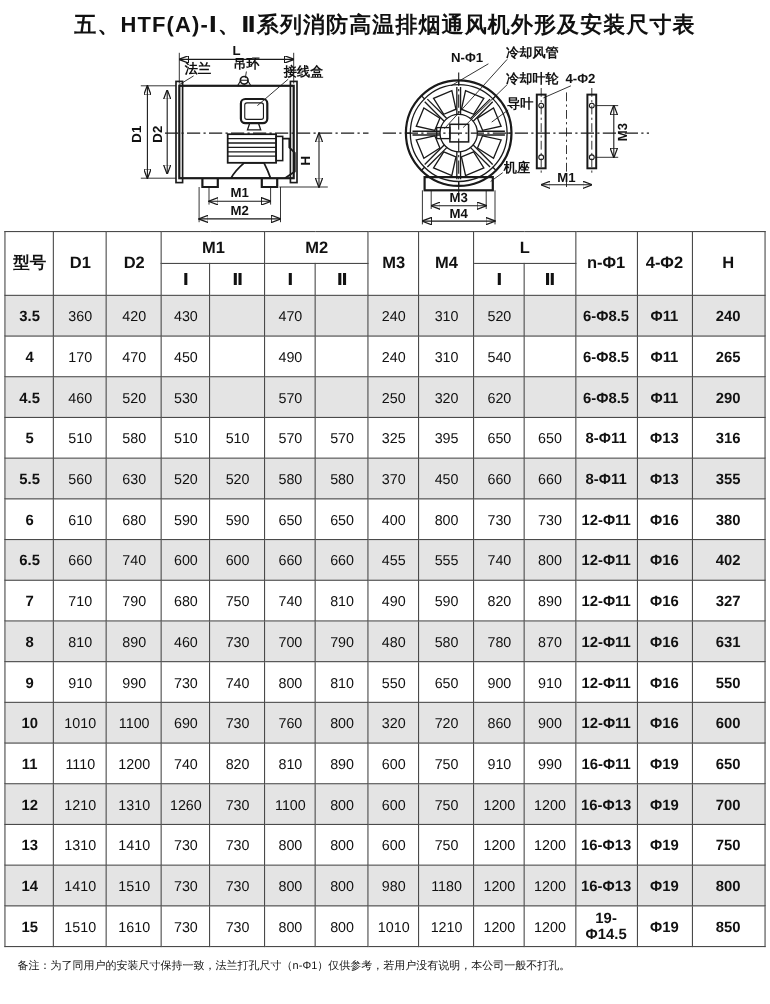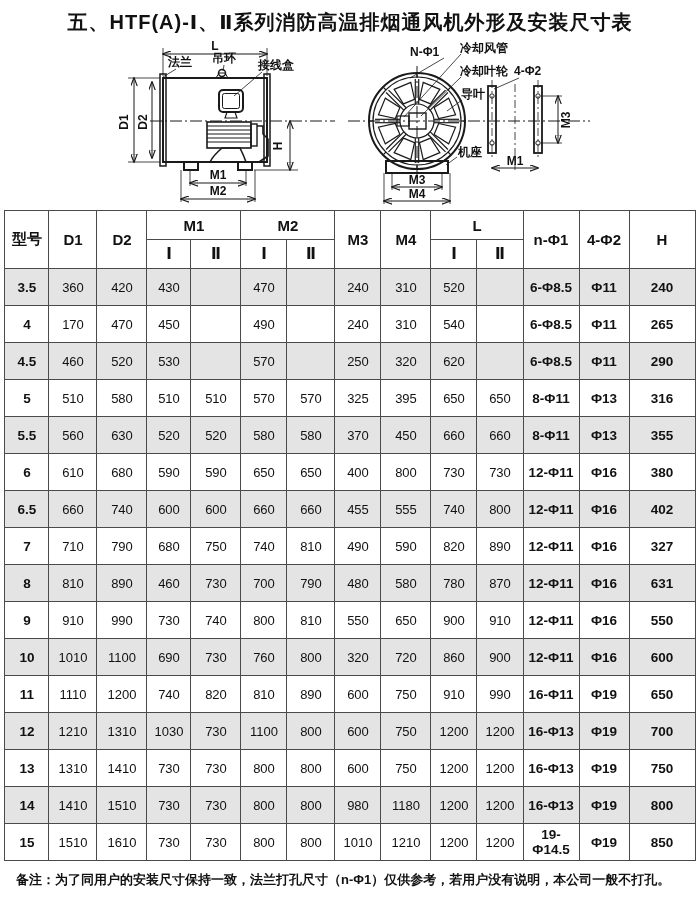--- a/index.html
+++ b/index.html
@@ -11,21 +11,21 @@
   svg line,svg rect,svg circle,svg path,svg polygon,svg polyline{stroke:#1a1a1a;fill:none;}
   svg text{fill:#111;stroke:none;font-family:"Liberation Sans","DejaVu Sans",sans-serif;font-weight:bold;}
   .t-dim{font-size:12px;}
   .t-lab{font-size:12px;}
   table.dims{width:670px;margin:2px auto 0 auto;border-collapse:collapse;table-layout:fixed;}
   table.dims th,table.dims td{border:1px solid #4a4a4a;text-align:center;vertical-align:middle;padding:0;color:#111;}
   table.dims thead th{font-size:15px;font-weight:bold;height:28px;background:#fff;}
   table.dims tbody td{font-size:13px;height:36px;font-weight:normal;}
   table.dims tbody tr:nth-child(odd){background:#e4e4e4;}
   table.dims tbody td.c-model,table.dims tbody td.c-bold{font-weight:bold;font-size:13.5px;}
-  .footnote{font-size:13px;font-weight:bold;margin:10px 0 0 16px;color:#111;}
+  .footnote{font-size:10px;font-weight:normal;margin:10px 0 0 16px;color:#111;}
 </style>
 </head>
 <body>
 
 <div class="page">
 
   <div class="title">五、HTF(A)-Ⅰ、Ⅱ系列消防高温排烟通风机外形及安装尺寸表</div>
 
   <div class="figures">
     <svg width="700" height="170" viewBox="0 0 700 170">
@@ -414,21 +414,21 @@
           <td>910</td>
           <td>990</td>
           <td class="c-bold">16-Φ11</td>
           <td class="c-bold">Φ19</td>
           <td class="c-bold">650</td>
         </tr>
         <tr>
           <td class="c-model">12</td>
           <td>1210</td>
           <td>1310</td>
-          <td>1030</td>
+          <td>1260</td>
           <td>730</td>
           <td>1100</td>
           <td>800</td>
           <td>600</td>
           <td>750</td>
           <td>1200</td>
           <td>1200</td>
           <td class="c-bold">16-Φ13</td>
           <td class="c-bold">Φ19</td>
           <td class="c-bold">700</td>

